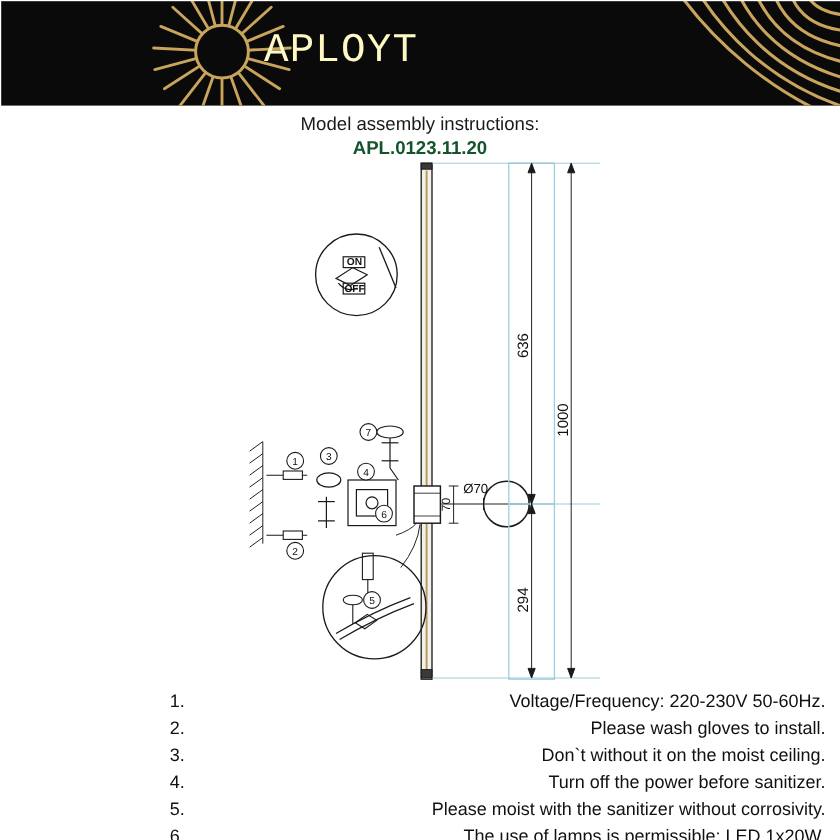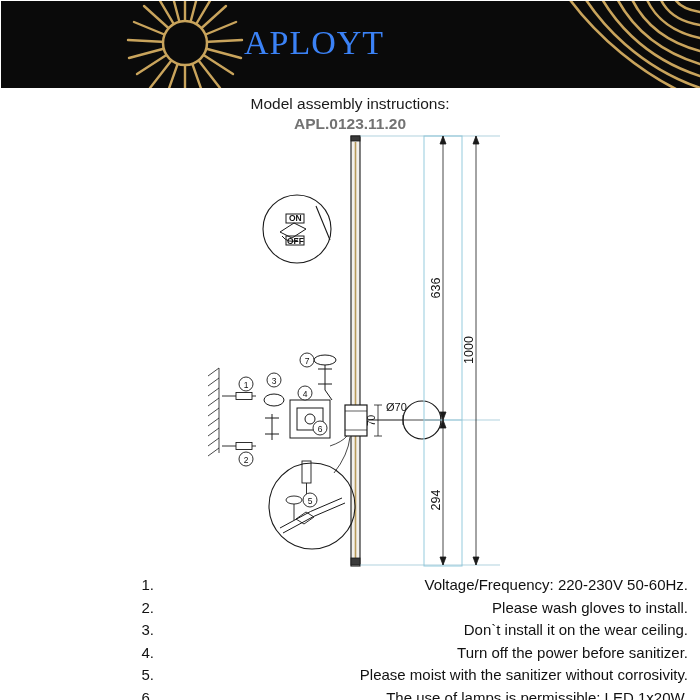--- a/index.html
+++ b/index.html
@@ -34,46 +34,46 @@
   }
   .banner-rays-right {
     position: absolute;
     left: 400px;
     top: -70px;
     width: 300px;
     height: 180px;
   }
   .brand {
     position: absolute;
-    left: 244px;
+    left: 220px;
     top: 24px;
-    color: #3b82f6;
+    color: #fef9c3;
     font-size: 34px;
     letter-spacing: 1px;
-    font-family: Liberation Serif, serif;
+    font-family: Liberation Mono, monospace;
   }
 
   
   .title {
     position: absolute;
     top: 95px;
     left: 0;
     width: 700px;
     text-align: center;
     font-size: 15.5px;
     color: #1a1a1a;
   }
   .model {
     position: absolute;
     top: 115px;
     left: 0;
     width: 700px;
     text-align: center;
     font-size: 15.5px;
-    color: #737373;
+    color: #14532d;
     font-weight: bold;
   }
 
   
   .drawing {
     position: absolute;
     left: 0;
     top: 128px;
     width: 700px;
     height: 440px;
@@ -343,21 +343,21 @@
     <span class="note-text">Voltage/Frequency: 220-230V 50-60Hz.</span>
   </div>
 
   <div class="note-row">
     <span class="note-num">2.</span>
     <span class="note-text">Please wash gloves to install.</span>
   </div>
 
   <div class="note-row">
     <span class="note-num">3.</span>
-    <span class="note-text">Don`t install it on the wear ceiling.</span>
+    <span class="note-text">Don`t without it on the moist ceiling.</span>
   </div>
 
   <div class="note-row">
     <span class="note-num">4.</span>
     <span class="note-text">Turn off the power before sanitizer.</span>
   </div>
 
   <div class="note-row">
     <span class="note-num">5.</span>
     <span class="note-text">Please moist with the sanitizer without corrosivity.</span>

